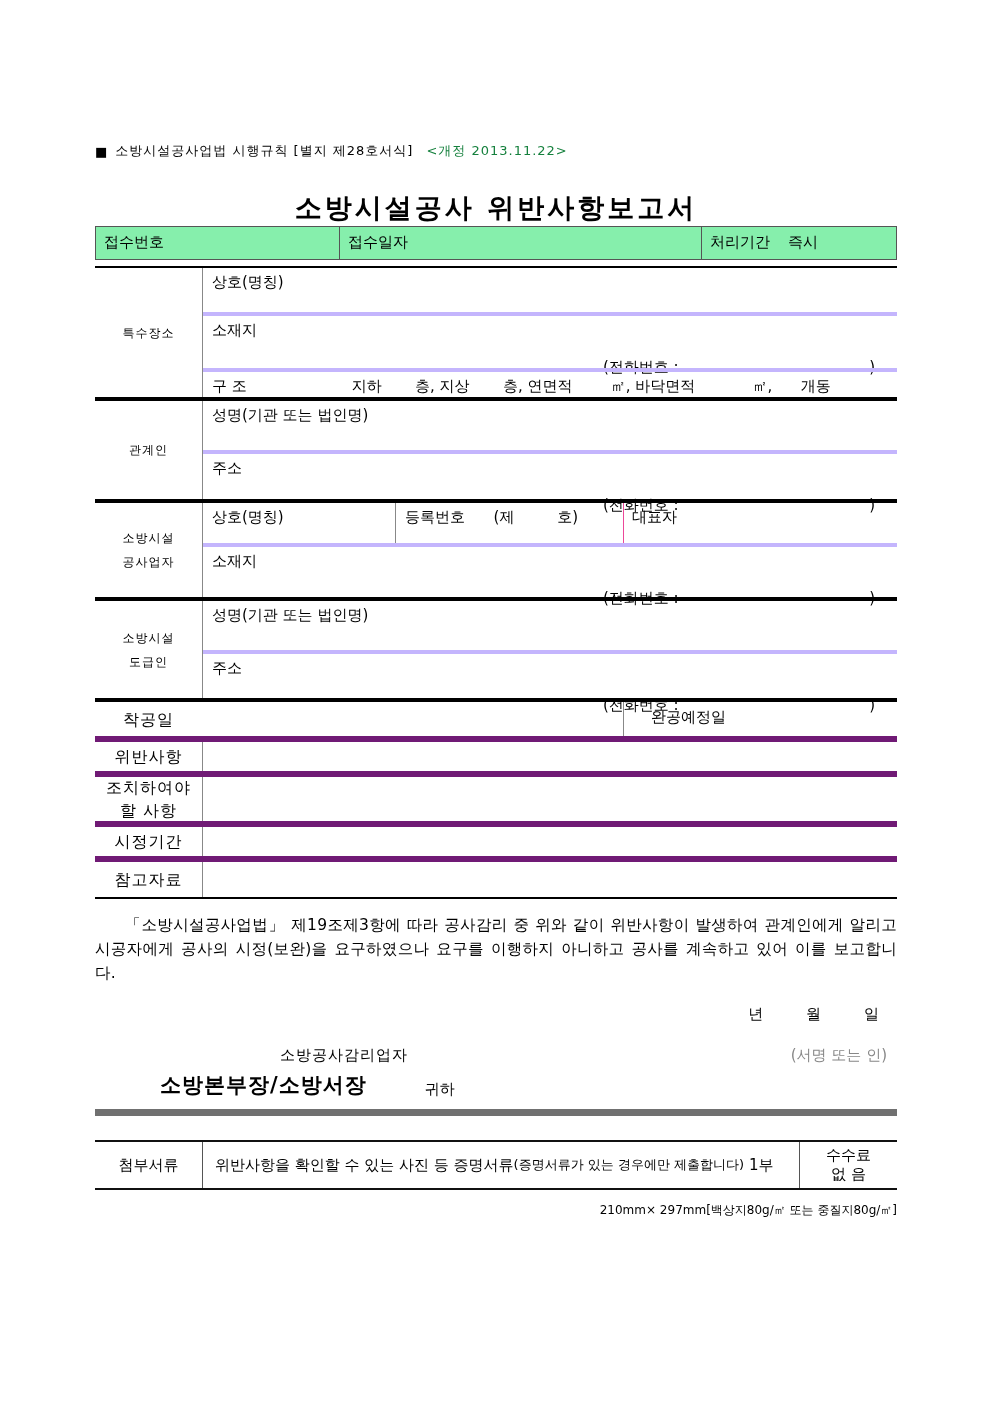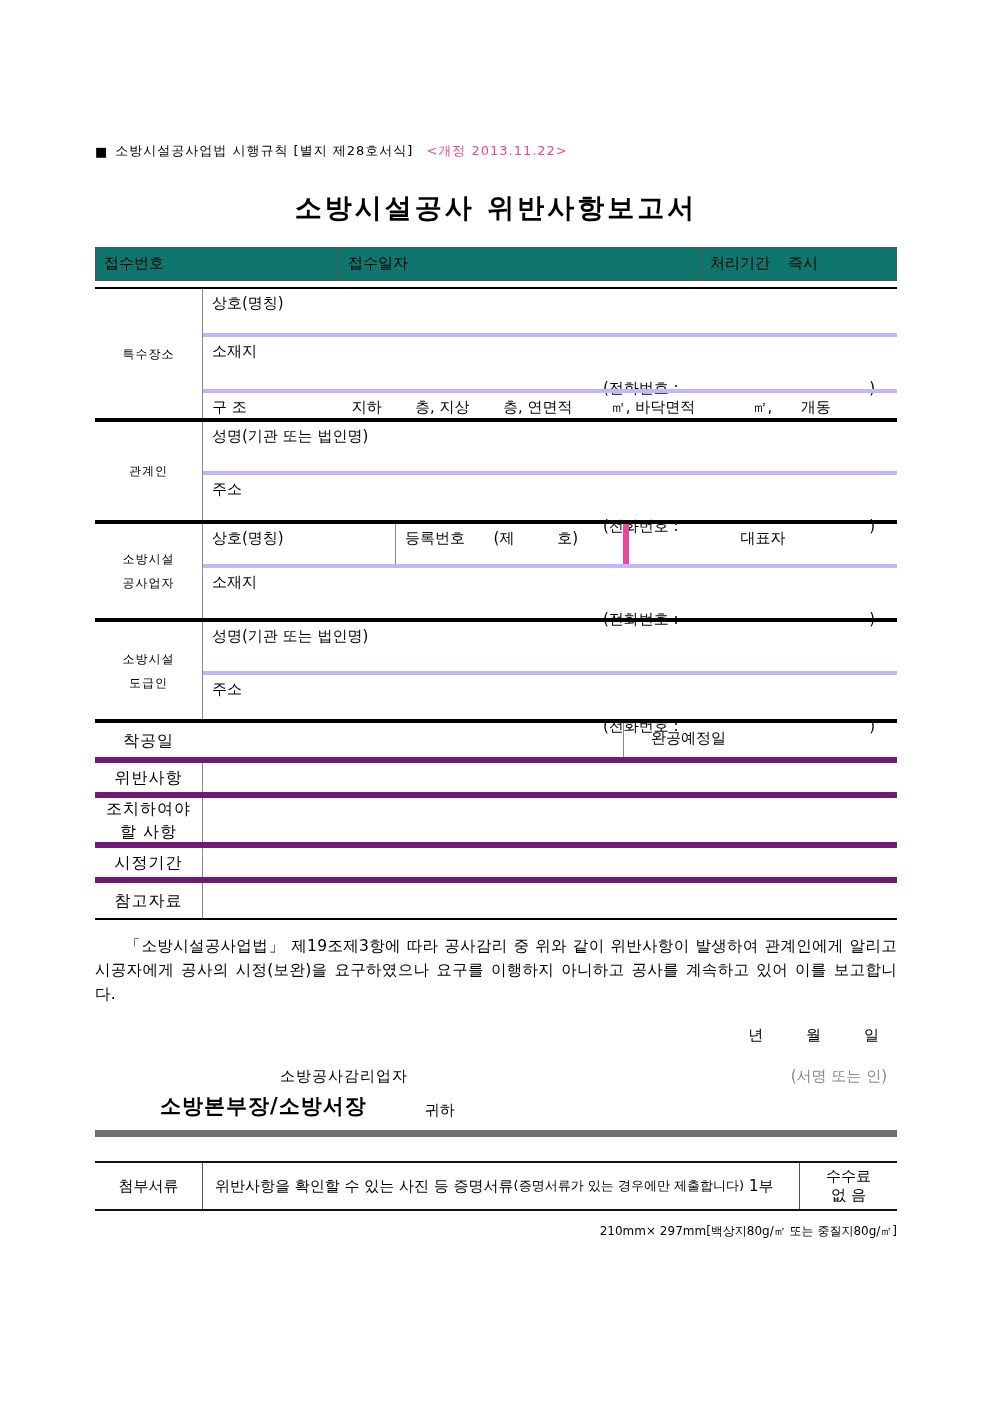--- a/index.html
+++ b/index.html
@@ -7,27 +7,27 @@
   .page {
     position:relative; width:992px; height:1403px; margin:0 auto;
     background:#ffffff; color:#000;
     font-family:"DejaVu Sans","Liberation Sans",sans-serif;
     overflow:hidden;
   }
   .content { margin:0 95px; width:802px; }
 
   
   .notice { margin-top:142px; font-size:13px; letter-spacing:1px; display:flex; align-items:center; gap:7px; }
-  .notice .rev { color:#ec4899; margin-left:6px; }
+  .notice .rev { color:#15803d; margin-left:6px; }
 
   
   .doc-title { margin-top:30px; text-align:center; font-size:27px; font-weight:bold; letter-spacing:3px; }
 
   
-  .receipt { margin-top:21px; display:flex; height:34px; background:#0f766e; border:1px solid #555; font-size:15px; }
+  .receipt { display:flex; height:34px; background:#86efac; border:1px solid #555; font-size:15px; }
   .receipt .cell { padding:6px 8px; display:flex; align-items:flex-start; }
   .receipt .c1 { width:243px; }
   .receipt .c2 { width:362px; border-left:1px solid #555; }
   .receipt .c3 { flex:1; border-left:1px solid #555; gap:18px; }
 
   .gap6 { height:6px; }
 
   
   .formtable { border-top:2px solid #000; }
   .section { display:flex; }
@@ -39,21 +39,21 @@
   .frow { padding:5px 9px; font-size:15px; position:relative; }
   .frow + .frow { border-top:4px solid #c4b5fd; }
   .phone-line { display:flex; justify-content:space-between; width:272px; margin-left:auto; margin-right:13px; margin-top:18px; font-size:15px; }
   .pre { white-space:pre; }
   .dbl { height:2px; border-top:2px solid #000; border-bottom:2px solid #000; }
 
   
   .triple { display:flex; padding:0; }
   .triple .t1 { width:192px; padding:5px 9px; }
   .triple .t2 { width:228px; padding:5px 9px; border-left:1px solid #888; }
-  .triple .t3 { flex:1; padding:5px 16px; border-left:6px solid #ec4899;text-align:center; }
+  .triple .t3 { flex:1; padding:5px 8px; border-left:1px solid #ec4899; }
 
   
   .srow { display:flex; border-top:6px solid #701a75; }
   .srow.first { border-top:none; }
   .srow .slabel {
     width:107px; display:flex; flex-direction:column; justify-content:center; align-items:center;
     font-size:16px; letter-spacing:1px; line-height:23px;
   }
   .srow .sval { flex:1; border-left:1px solid #888; }
   .srow .split { flex:1; display:flex; }

